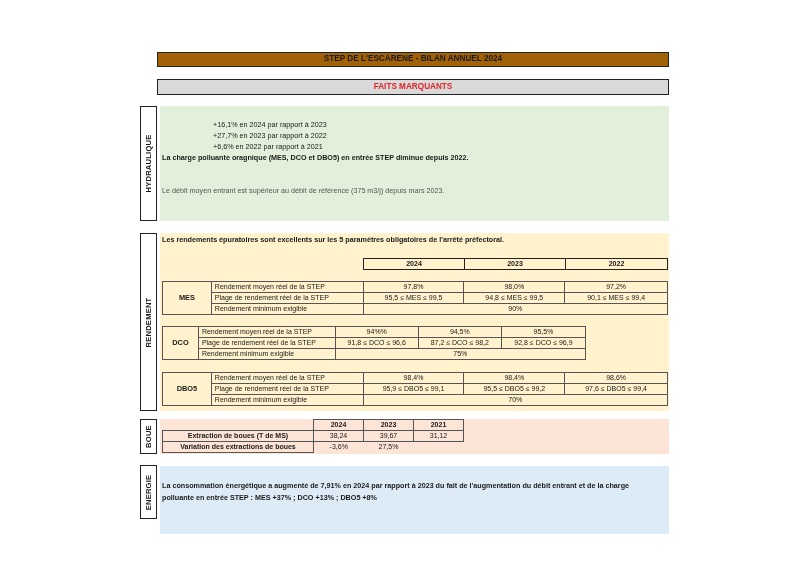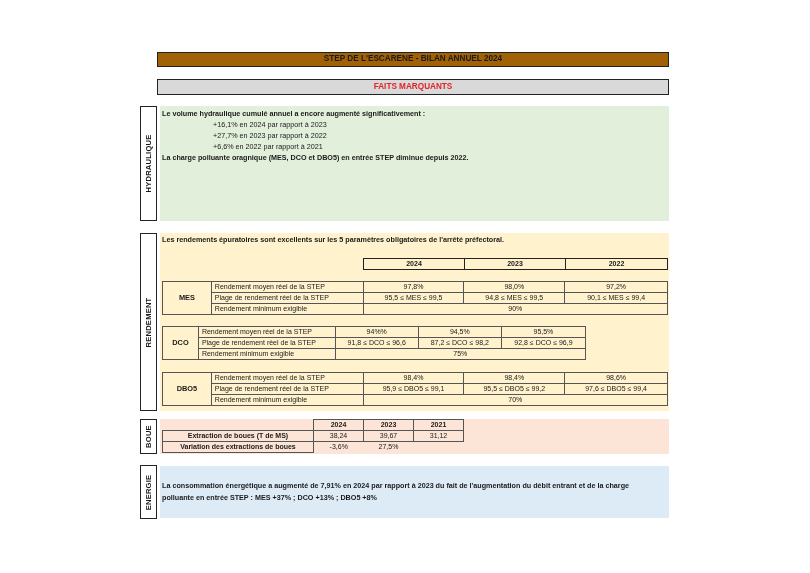--- a/index.html
+++ b/index.html
@@ -38,25 +38,25 @@
 </head>
 <body>
 
 <div class="abs title-box">STEP DE L'ESCARENE - BILAN ANNUEL 2024</div>
 <div class="abs faits-box">FAITS MARQUANTS</div>
 
 <div class="abs side-tab" style="left:140px;top:106px;width:17px;height:115px;">
   <span>HYDRAULIQUE</span>
 </div>
 <div class="abs panel green" style="top:106px;height:115px;">
-  <div class="line b" style="left:2px;top:3px;">Le volume hydraulique cumulé annuel a encore augmenté significativement :</div>
   <div class="line" style="left:53px;top:14px;">+16,1% en 2024 par rapport à 2023</div>
   <div class="line" style="left:53px;top:25px;">+27,7% en 2023 par rapport à 2022</div>
   <div class="line" style="left:53px;top:36px;">+6,6% en 2022 par rapport à 2021</div>
   <div class="line b" style="left:2px;top:47px;">La charge polluante oragnique (MES, DCO et DBO5) en entrée STEP diminue depuis 2022.</div>
+  <div class="line grey" style="left:2px;top:80px;">Le débit moyen entrant est supérieur au débit de référence (375 m3/j) depuis mars 2023.</div>
 </div>
 
 <div class="abs side-tab" style="left:140px;top:233px;width:17px;height:178px;">
   <span>RENDEMENT</span>
 </div>
 <div class="abs panel yellow" style="top:233px;height:178px;">
   <div class="line b" style="left:2px;top:2px;">Les rendements épuratoires sont excellents sur les 5 paramètres obligatoires de l'arrêté préfectoral.</div>
 </div>
 
 <div class="yr-head" style="left:363px;width:102px;">2024</div>
@@ -152,16 +152,16 @@
     <td class="c nob">-3,6%</td>
     <td class="c nob">27,5%</td>
     <td class="c nob"></td>
   </tr>
 </tbody>
   </table>
 
 <div class="abs side-tab" style="left:140px;top:465px;width:17px;height:54px;">
   <span>ENERGIE</span>
 </div>
-<div class="abs panel blue" style="top:466px;height:52px;">
+<div class="abs panel blue" style="top:466px;height:68px;">
   <div class="line b" style="left:2px;top:15px;">La consommation énergétique a augmenté de 7,91% en 2024 par rapport à 2023 du fait de l'augmentation du débit entrant et de la charge</div>
   <div class="line b" style="left:2px;top:27px;">polluante en entrée STEP : MES +37% ; DCO +13% ; DBO5 +8%</div>
 </div>
 
 </body></html>

